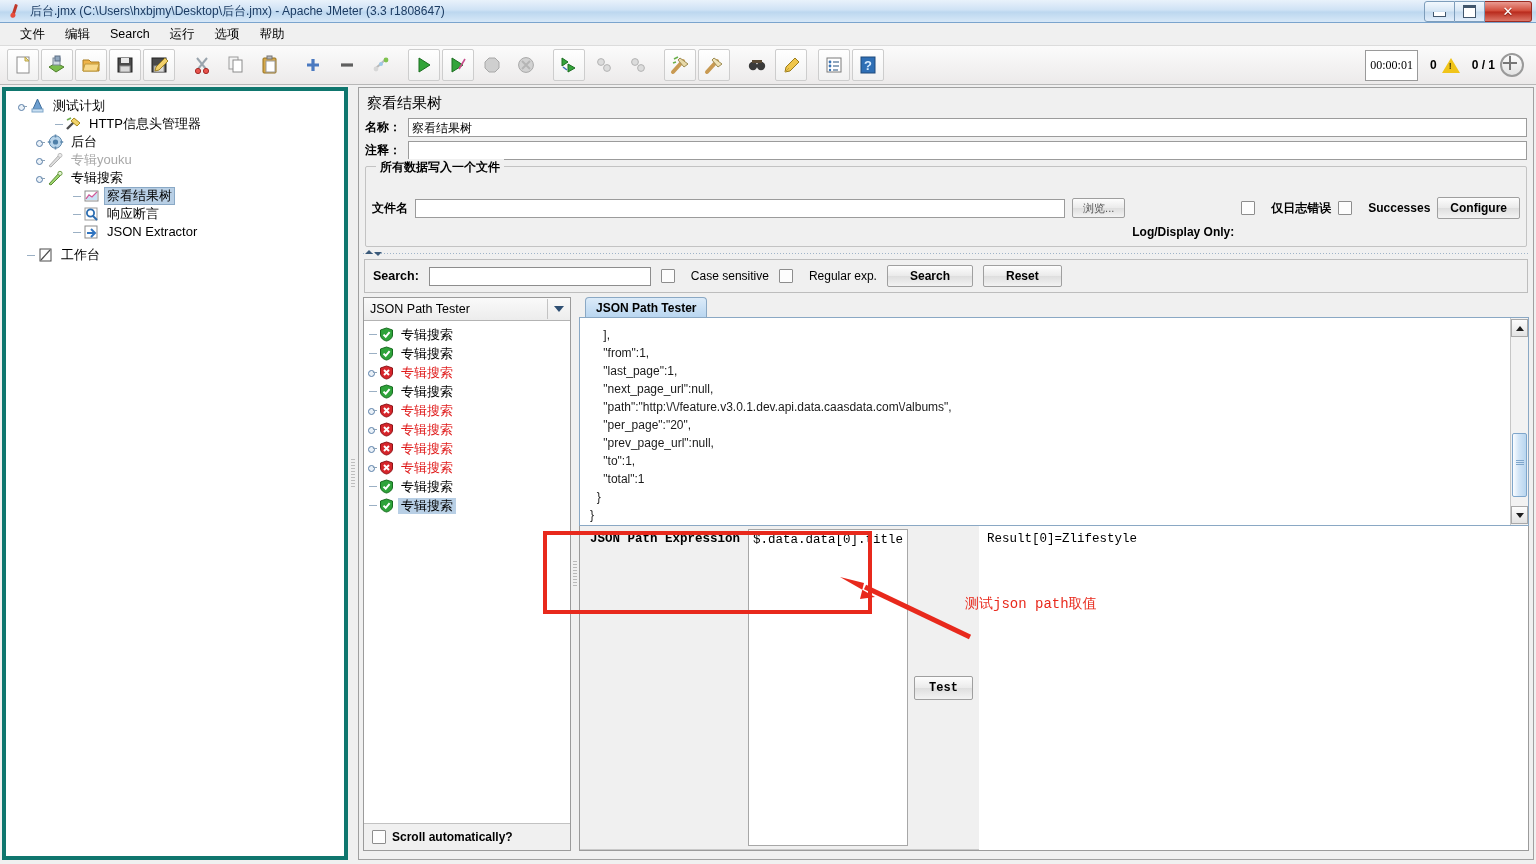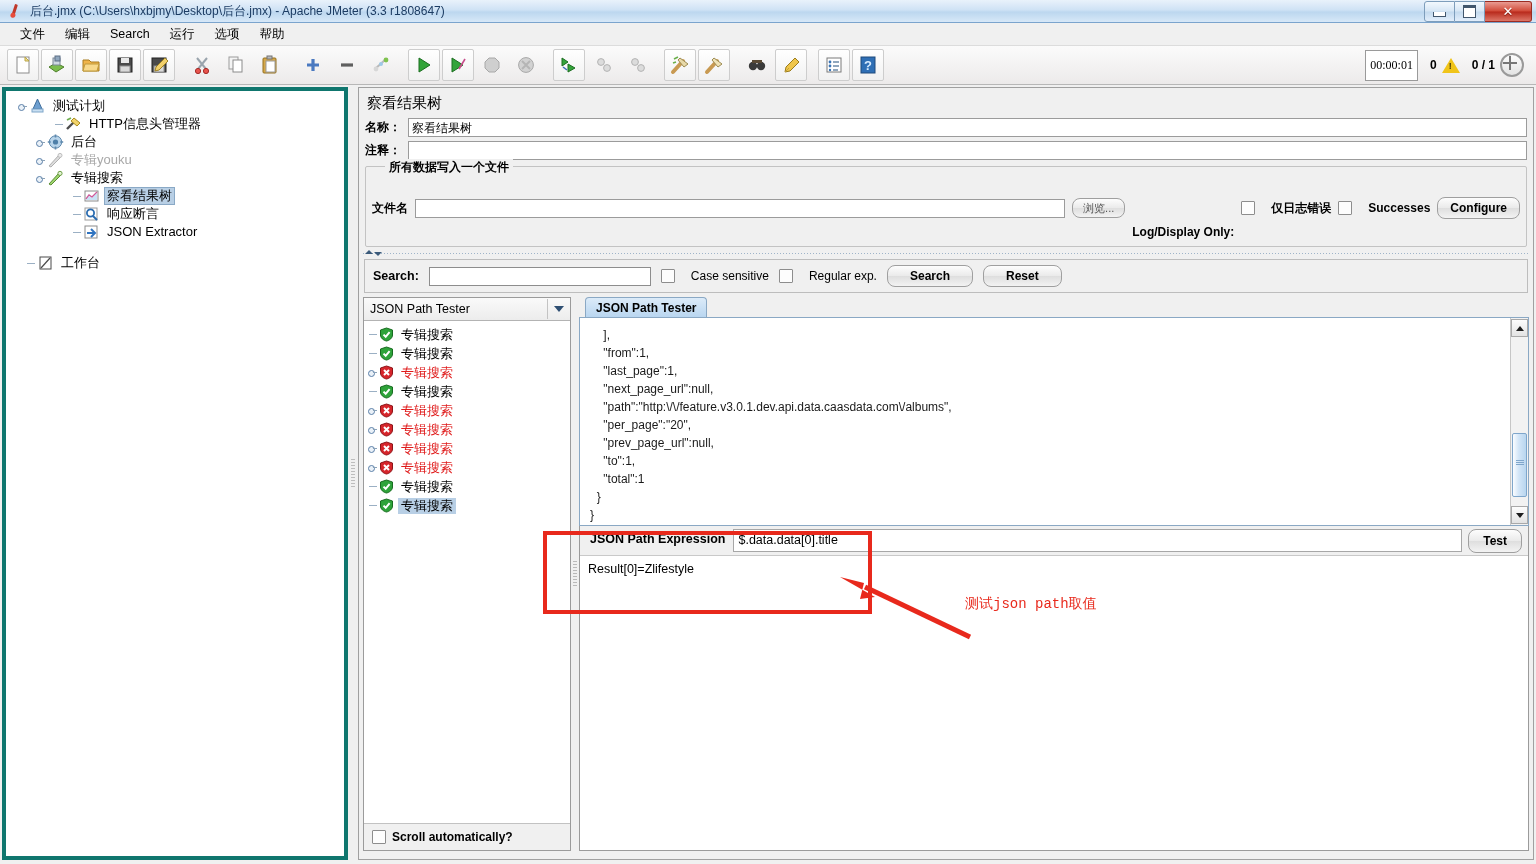--- a/index.html
+++ b/index.html
@@ -91,24 +91,24 @@
   .ico{width:17px;height:16px;margin-right:4px;flex:0 0 17px;}
 
   
   .panel-title{font-size:15px;padding:6px 8px 5px 8px;background:#f0f0f0;}
   .fieldrow{display:flex;align-items:center;padding:0 6px 4px 6px;background:#f0f0f0;gap:1px;}
   .fieldrow label{font-size:12px;font-weight:bold;min-width:42px;}
   .tfield{flex:1;border:1px solid #9b9b9b;background:#fff;height:19px;line-height:19px;
     font-size:12px;padding:0 3px;box-sizing:border-box;overflow:hidden;white-space:nowrap;}
   .group{margin:2px 6px 0 6px;border:1px solid #c3c3c3;border-radius:2px;background:#f0f0f0;
     position:relative;padding:10px 6px 7px 6px;}
-  .group>.gtitle{position:absolute;top:-8px;left:19px;background:#f0f0f0;padding:0 4px;
+  .group>.gtitle{position:absolute;top:-8px;left:10px;background:#f0f0f0;padding:0 4px;
     font-size:12px;font-weight:bold;}
   .filebar{display:flex;align-items:center;gap:7px;}
-  .btn{border:1px solid #9f9f9f;border-radius:8px;
+  .btn{border:1px solid #9f9f9f;border-radius:2px;
     background:linear-gradient(#fdfdfd,#eaeaea 50%,#dedede 51%,#f3f3f3);
     font-size:12px;font-weight:bold;padding:3px 12px;line-height:14px;cursor:default;}
   .btn.small{padding:2px 10px;font-weight:normal;color:#555;font-size:11px;}
   .chk{width:12px;height:12px;border:1px solid #8d8d8d;background:#fdfdfd;
     border-radius:1px;display:inline-block;flex:0 0 12px;}
   .chkrow{display:flex;align-items:center;gap:16px;font-size:12px;}
   .chkrow.b{font-weight:bold;}
   .dotted-split{height:7px;margin:3px 4px 0 4px;position:relative;
     background:repeating-linear-gradient(90deg,#9fb4c9 0 1px,transparent 1px 3px);
     background-position:0 3px;background-size:auto 1px;background-repeat:repeat-x;}
@@ -153,21 +153,21 @@
   .sc-btn{width:15px;height:16px;border:1px solid #a9a9a9;background:linear-gradient(#fdfdfd,#e3e3e3);
     display:flex;align-items:center;justify-content:center;margin:1px 0;}
   .sc-track{flex:1;width:15px;background:#f2f2f2;position:relative;}
   .sc-thumb{position:absolute;left:0;right:0;bottom:8px;height:62px;border:1px solid #7fa6cb;border-radius:2px;
     background:linear-gradient(90deg,#fbfdff,#d2e5f7 45%,#b9d6ef);}
   .sc-thumb:after{content:"";position:absolute;left:3px;top:26px;width:8px;height:5px;
     background:repeating-linear-gradient(#7fa6cb 0 1px,transparent 1px 2px);}
   .tri-up-s{width:0;height:0;border-left:4px solid transparent;border-right:4px solid transparent;border-bottom:5px solid #1d1d1d;}
   .tri-down-s{width:0;height:0;border-left:4px solid transparent;border-right:4px solid transparent;border-top:5px solid #1d1d1d;}
 
-  .expr-area{flex:1;border:1px solid #9b9b9b;border-top:none;background:#fff;display:flex;flex-direction:column;min-height:0;position:relative;}
+  .expr-area{flex:1;border:1px solid #9b9b9b;border-top:none;background:#fff;display:flex;flex-direction:row;min-height:0;position:relative;font-family:Liberation Mono, monospace;}
   .expr-top{display:flex;align-items:stretch;background:#f0f0f0;border-bottom:1px solid #c9c9c9;}
   .expr-label{font-size:12.5px;font-weight:bold;padding:6px 8px 6px 10px;white-space:nowrap;}
   .expr-input{flex:1;background:#fff;border:1px solid #a7a7a7;margin:3px 0;font-size:12.5px;
     padding:2px 4px;line-height:17px;}
   .test-wrap{display:flex;align-items:center;padding:0 6px;}
   .result-line{font-size:12.5px;padding:6px 0 0 8px;background:#fff;}
 
   
   .redbox{position:absolute;border:4px solid #e8291c;box-sizing:border-box;pointer-events:none;z-index:30;}
   .anno-text{position:absolute;z-index:31;color:#e8291c;font-size:14px;white-space:nowrap;
@@ -489,21 +489,21 @@
         <div class="tnode" style="padding-left:60px">
           <span class="handle tick"></span>
           <span class="ico">
             <svg width="17" height="16" viewBox="0 0 17 16">
                 <rect x="2" y="2" width="12" height="12" fill="#fff" stroke="#8b8b8b"></rect>
                 <path d="M4 9 h7 M8 5 l4 4 l-4 4" stroke="#2f73c0" stroke-width="2" fill="none"></path>
               </svg></span>
           <span class="lbl">JSON Extractor</span>
         </div>
 
-        <div class="tnode" style="padding-left:14px;margin-top:13px">
+        <div class="tnode" style="padding-left:14px;margin-top:5px">
           <span class="handle tick"></span>
           <span class="ico">
             <svg width="17" height="16" viewBox="0 0 17 16">
                 <rect x="3" y="2" width="11" height="12" fill="#fff" stroke="#4a4a4a"></rect>
                 <path d="M4 13 L13 3" stroke="#4a4a4a" stroke-width="1.2"></path>
               </svg></span>
           <span class="lbl">工作台</span>
         </div>
 
       </div>

